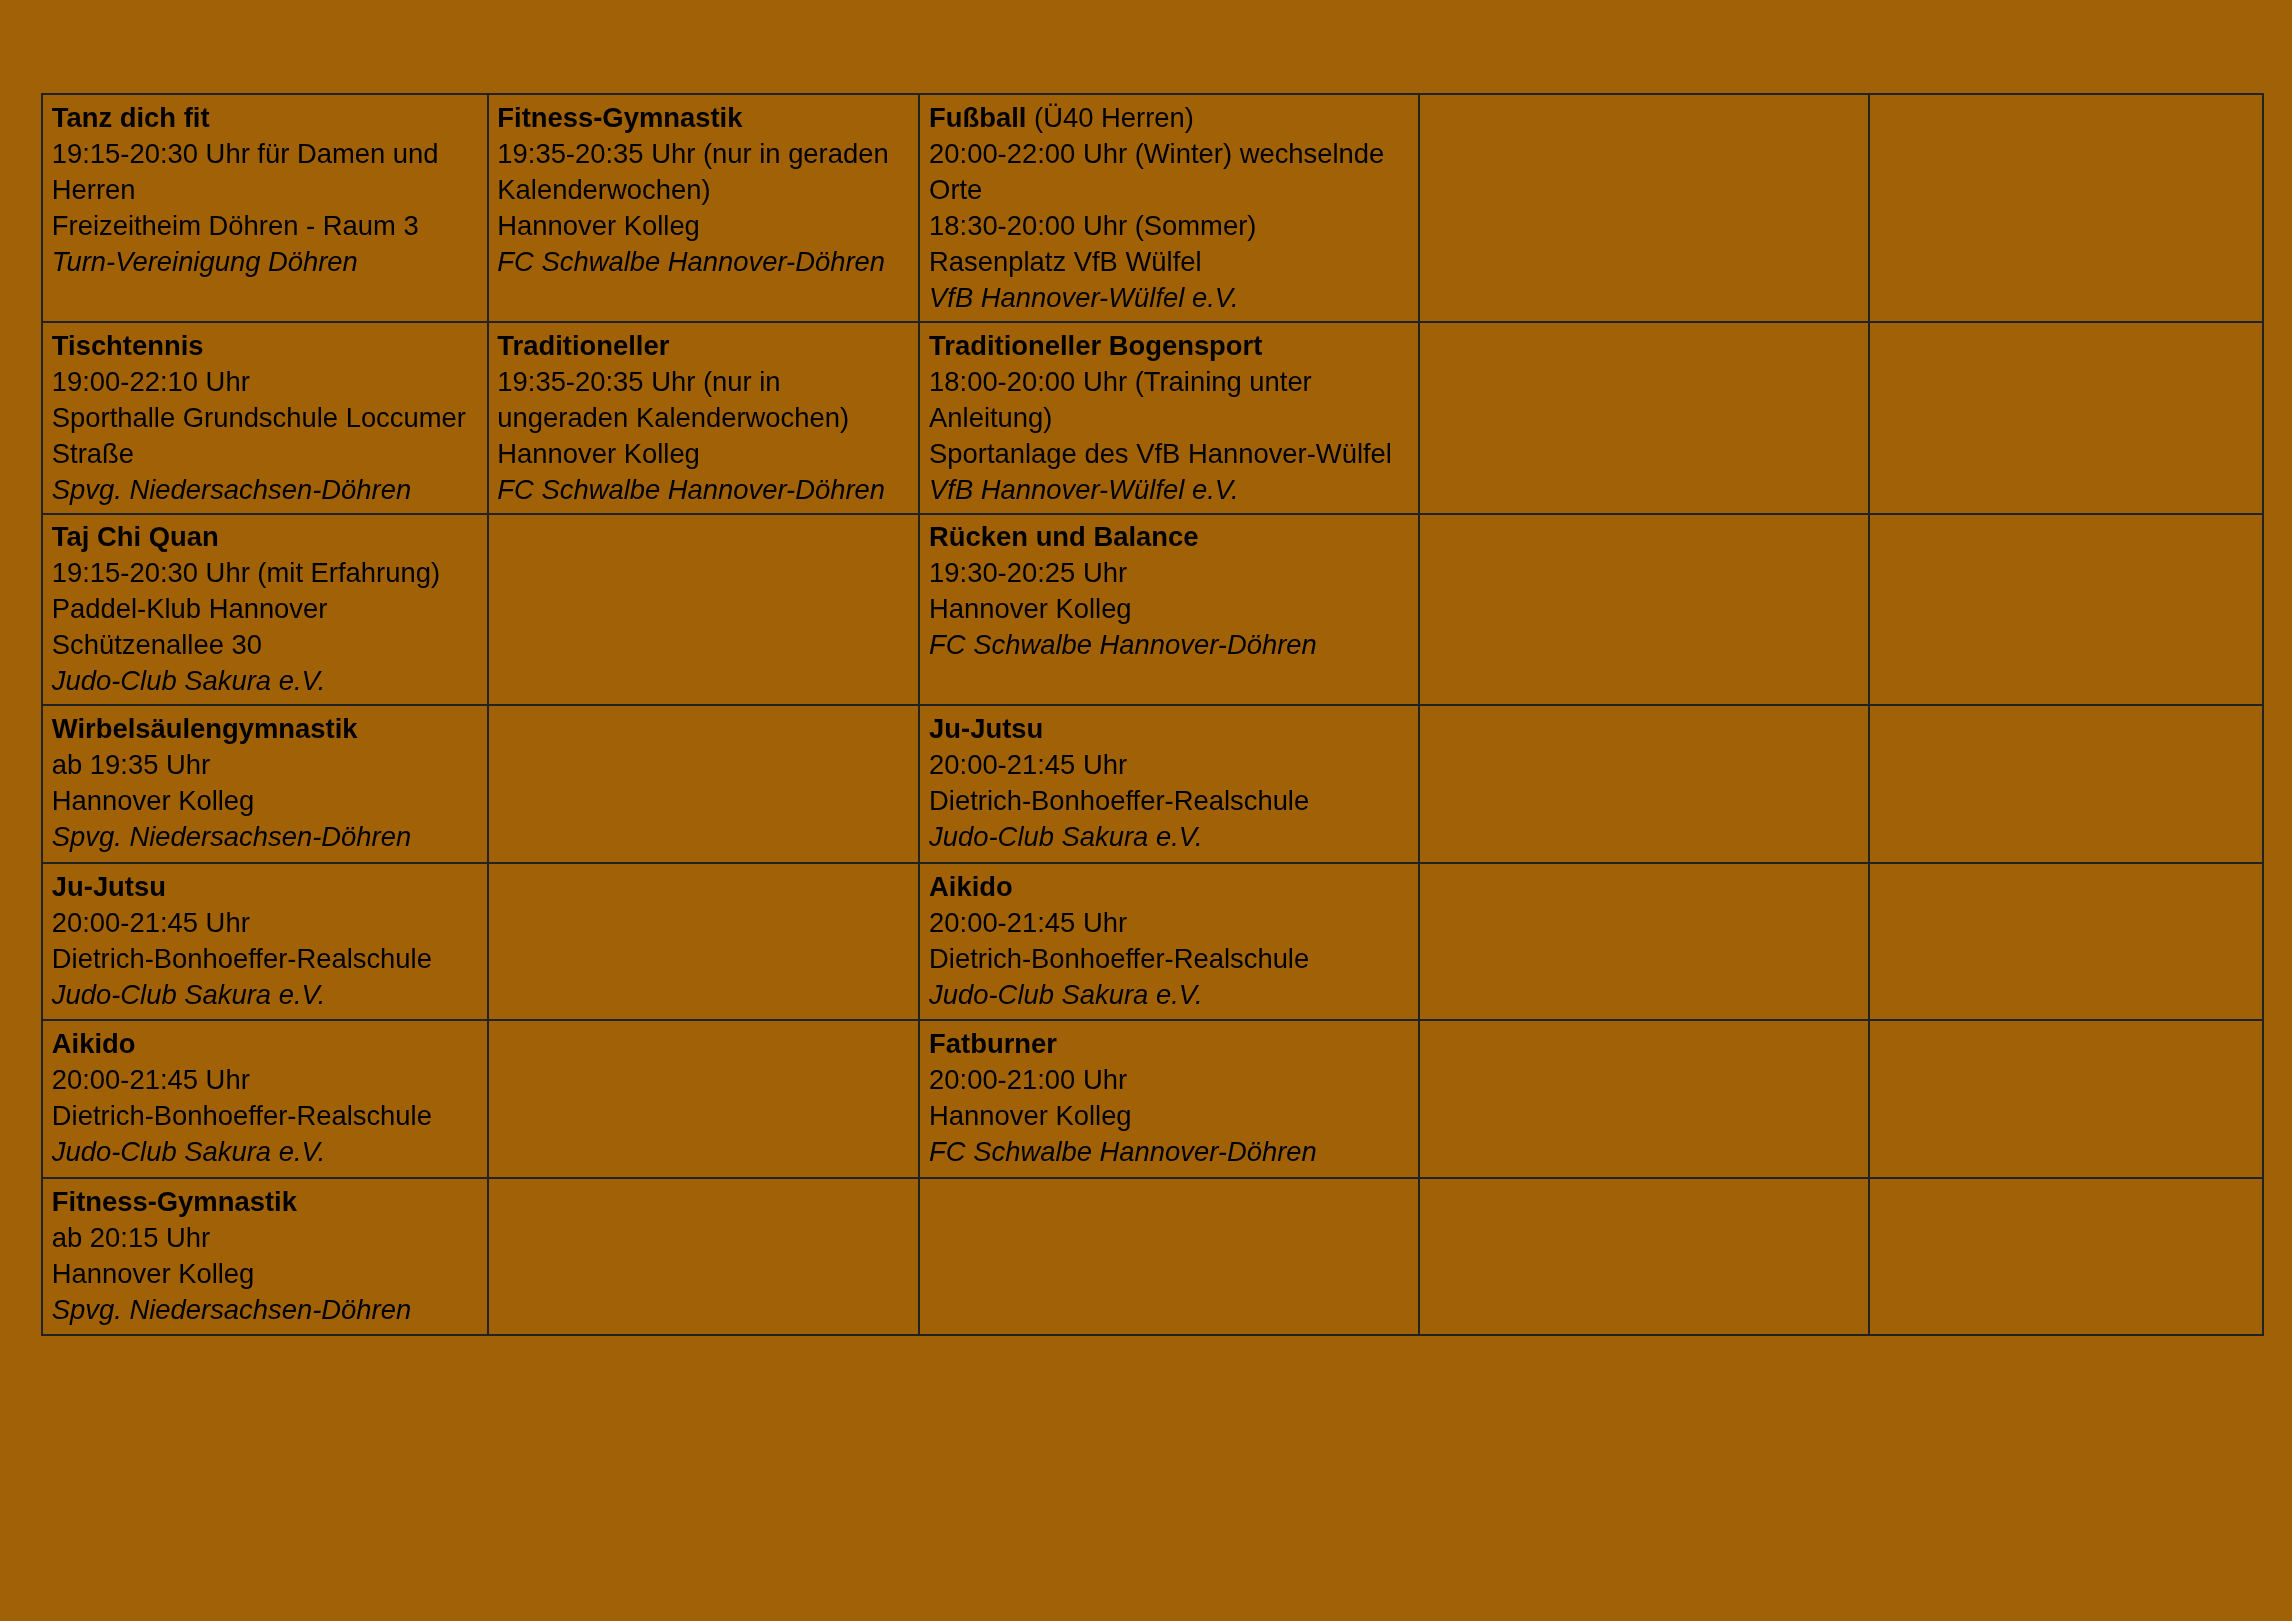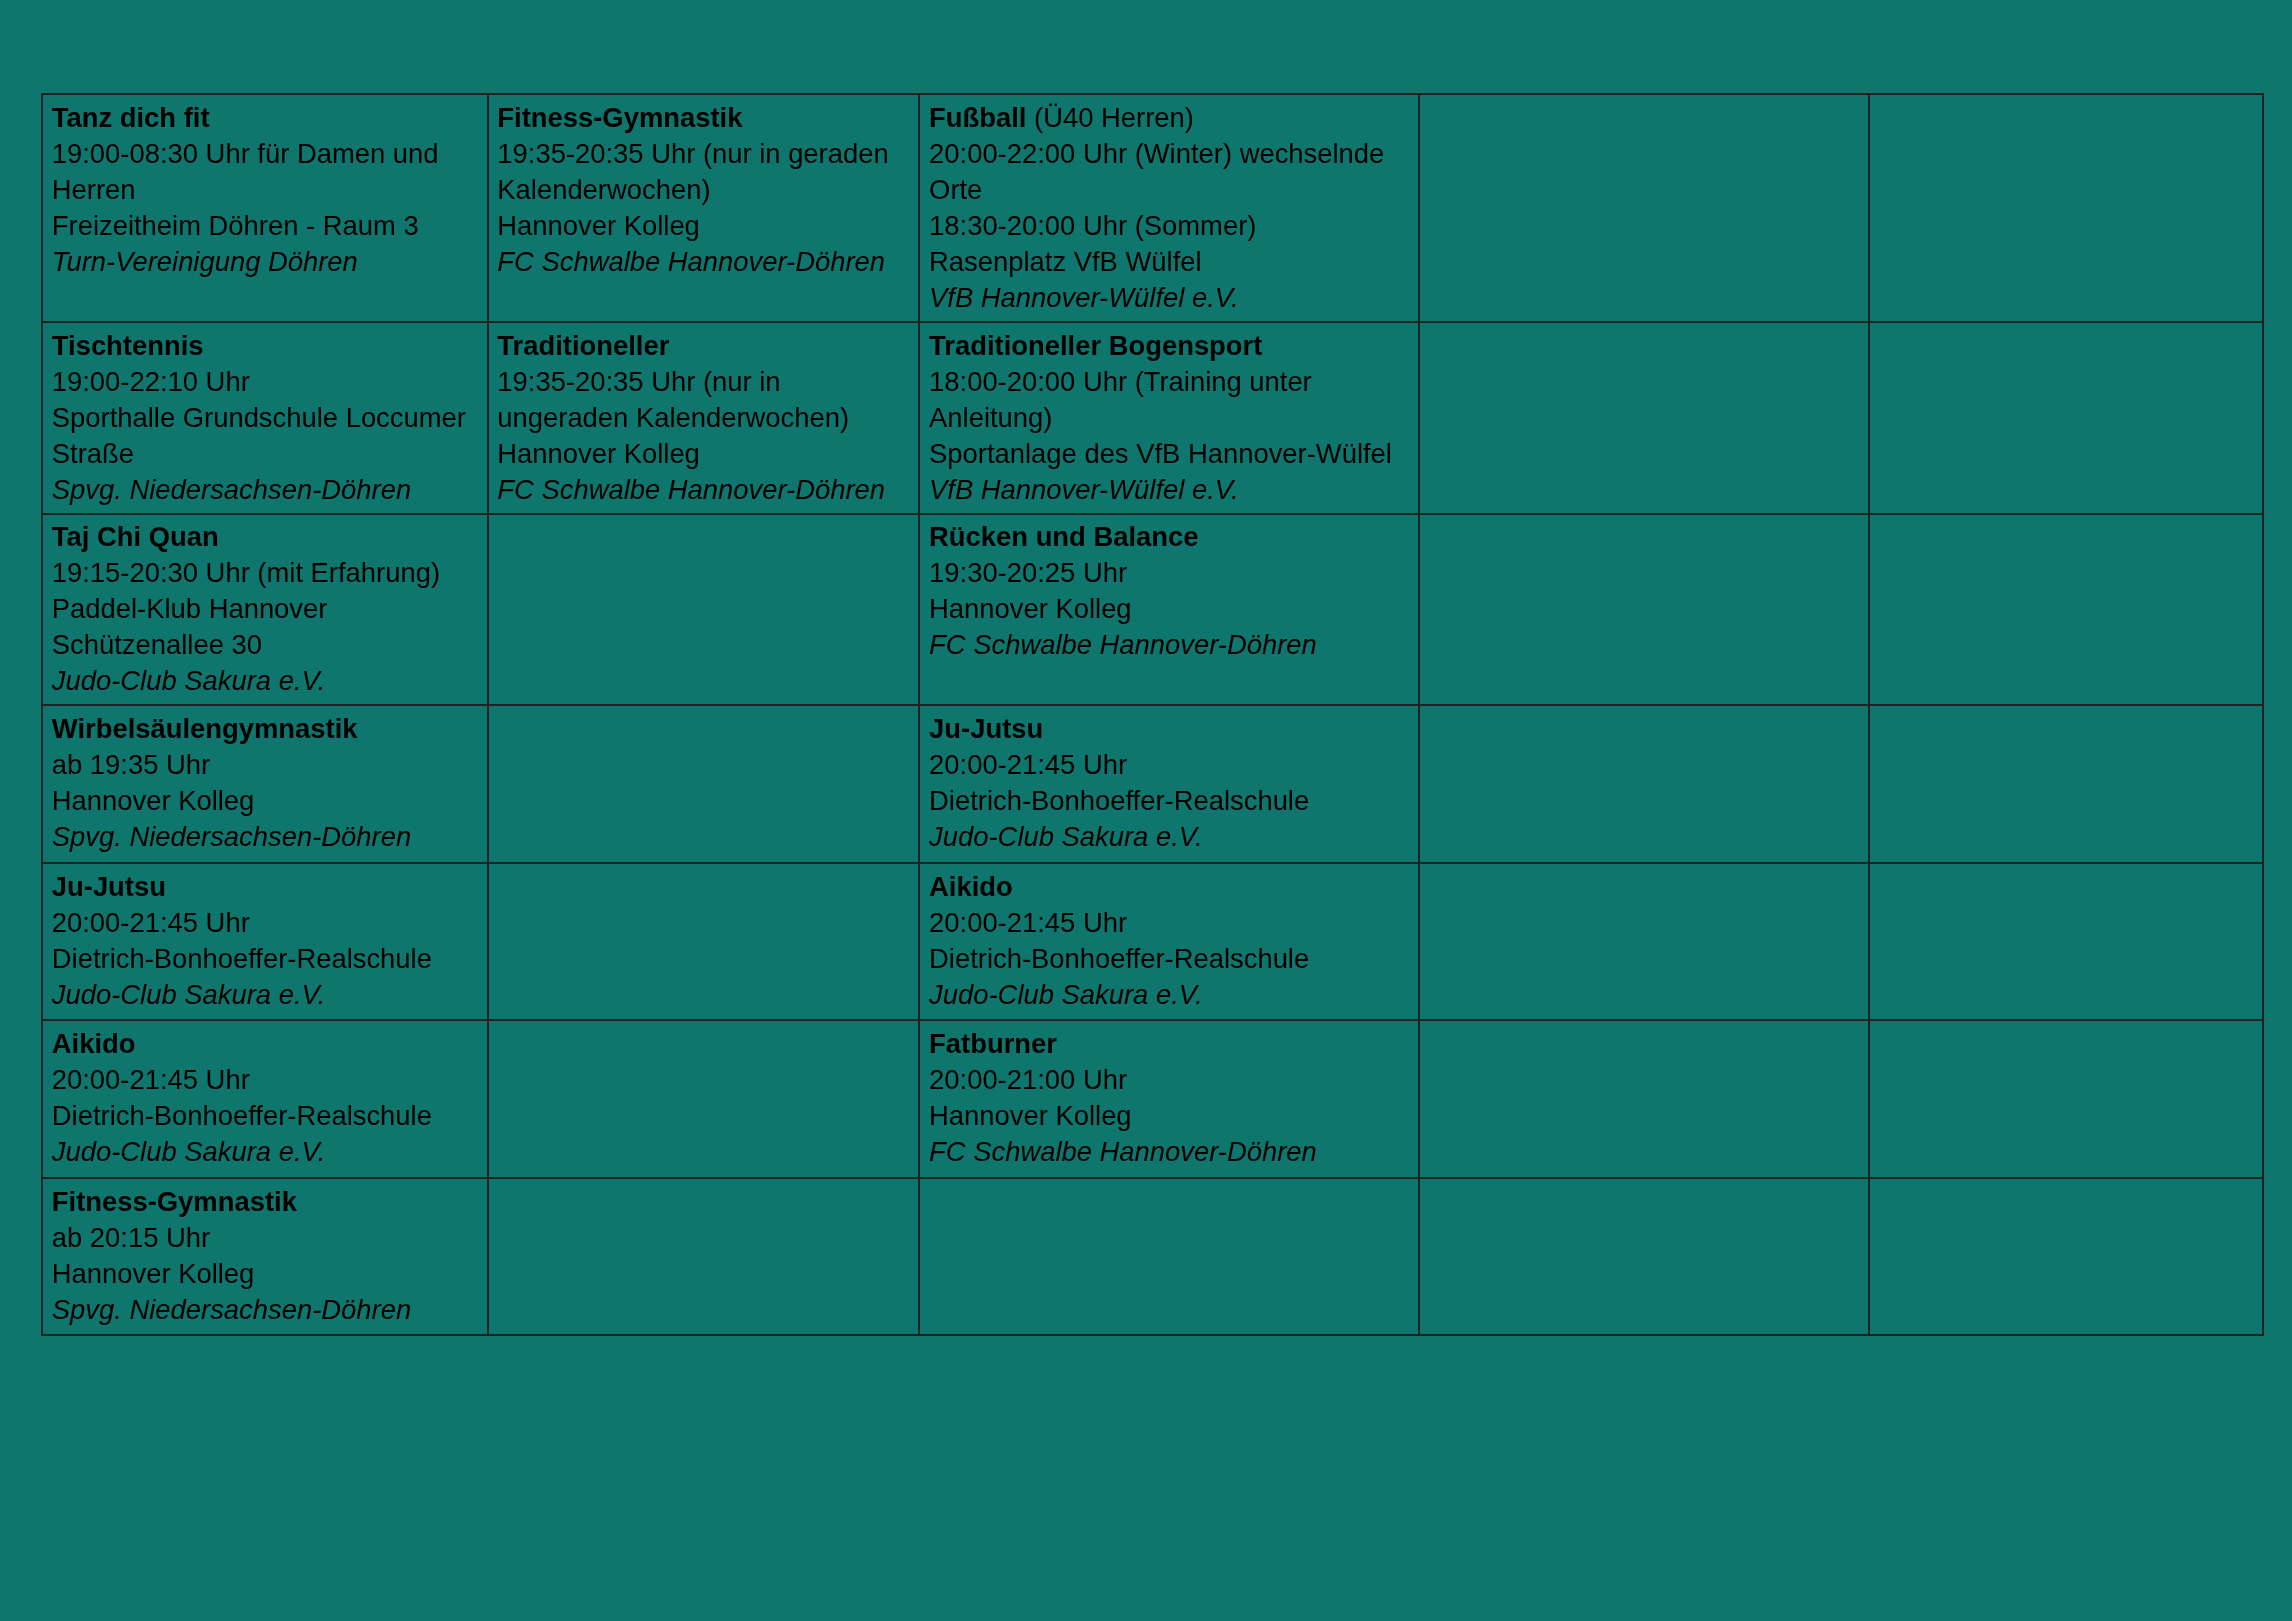--- a/index.html
+++ b/index.html
@@ -4,21 +4,21 @@
 <style>
   html, body {
     margin: 0; padding: 0;
     background: #ffffff;
     width: 2293px; height: 1621px;
     overflow: hidden;
   }
   .page {
     position: relative;
     width: 2293px; height: 1621px;
-    background: #0f766e;
+    background: #a16207;
     color: #000000;
     font-family: "Liberation Sans", sans-serif;
   }
   table.schedule {
     position: absolute;
     left: 41px; top: 93px;
     width: 2223px;
     border-collapse: collapse;
     table-layout: fixed;
   }
@@ -67,21 +67,21 @@
       <col class="c1">
         <col class="c2">
         <col class="c3">
         <col class="c4">
         <col class="c5">
     </colgroup>
     <tbody id="schedule-body">
         <tr>
           <td>
             <div class="cell-title"><span>Tanz dich fit</span></div>
-            <div class="cell-line">19:00-08:30 Uhr für Damen und Herren</div>
+            <div class="cell-line">19:15-20:30 Uhr für Damen und Herren</div>
             <div class="cell-line">Freizeitheim Döhren - Raum 3</div>
             <div class="cell-club">Turn-Vereinigung Döhren</div>
           </td>
           <td>
             <div class="cell-title"><span>Fitness-Gymnastik</span></div>
             <div class="cell-line">19:35-20:35 Uhr (nur in geraden Kalenderwochen)</div>
             <div class="cell-line">Hannover Kolleg</div>
             <div class="cell-club">FC Schwalbe Hannover-Döhren</div>
           </td>
           <td>

